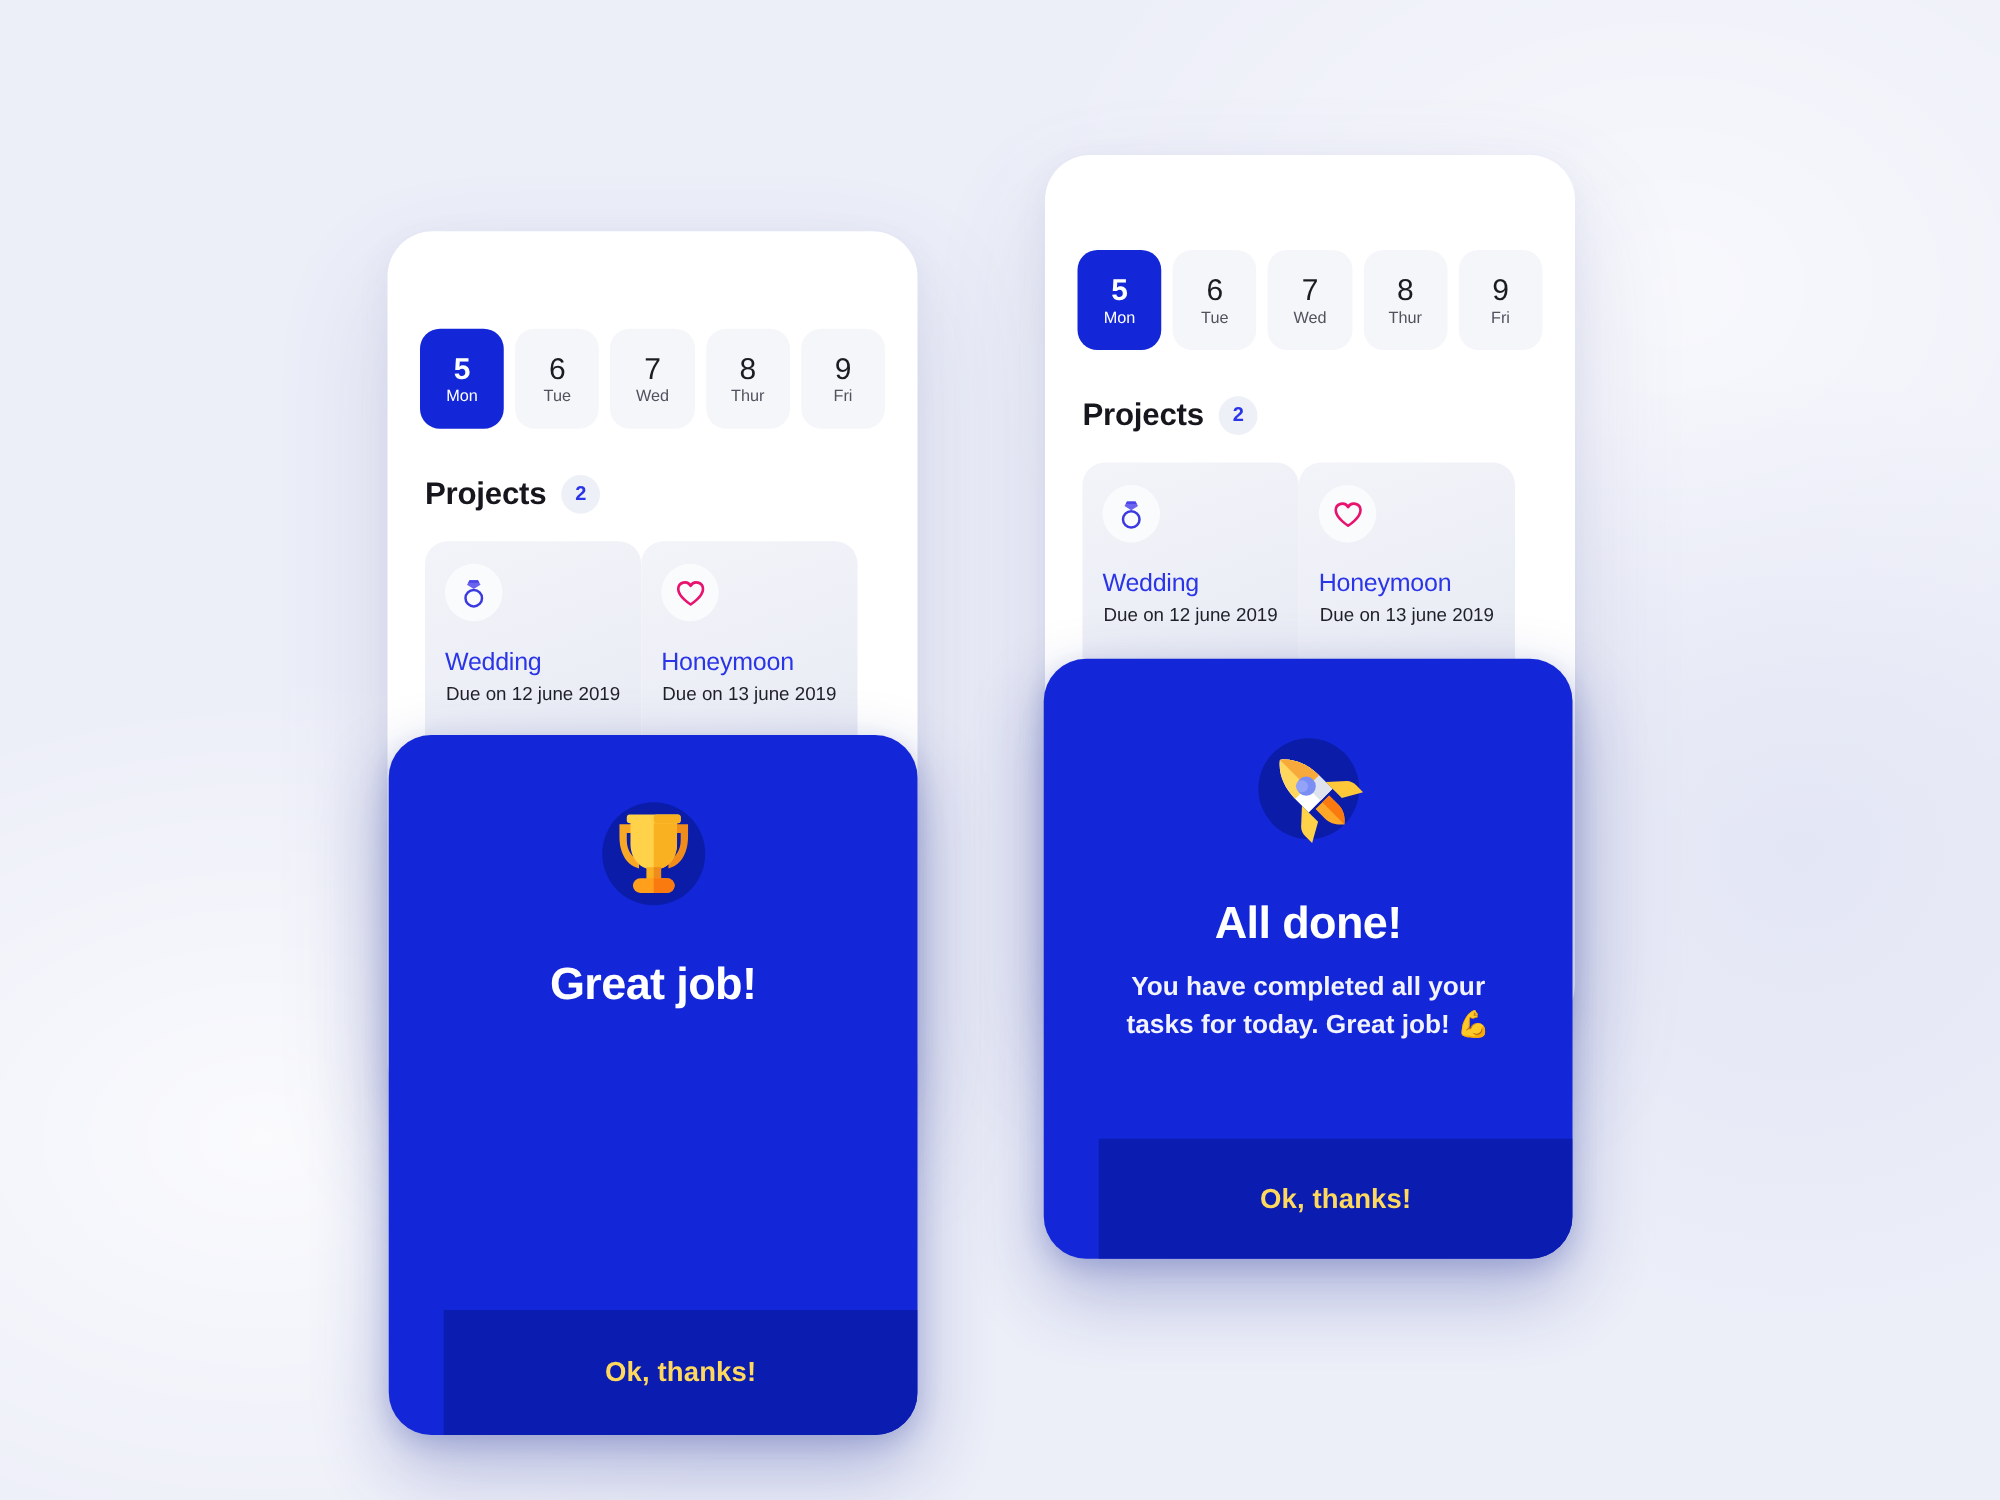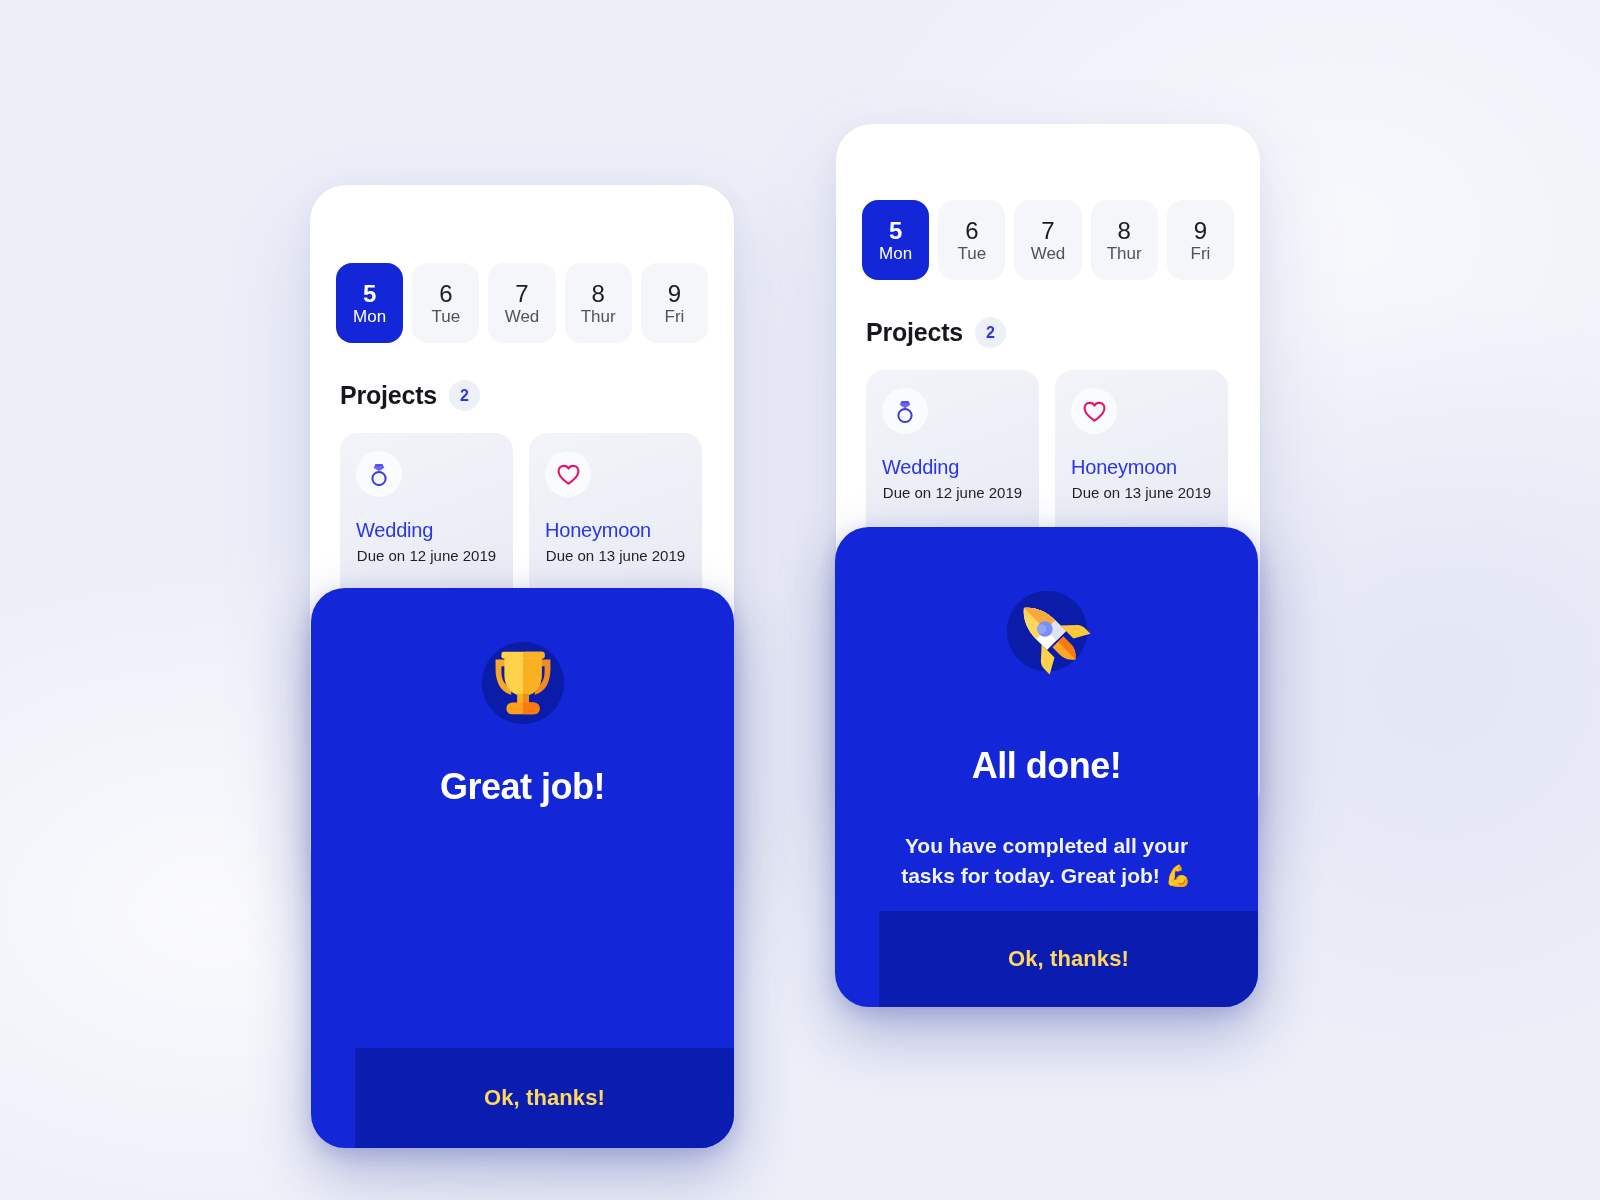--- a/index.html
+++ b/index.html
@@ -67,21 +67,21 @@
     justify-content: center;
     gap: 2px;
   }
   .date-chip .dnum {
     font-size: 24px;
     font-weight: 400;
     color: #1b1b22;
     line-height: 1;
   }
   .date-chip .dday {
-    font-size: 17px;
+    font-size: 13px;
     font-weight: 400;
     color: #50525e;
     line-height: 1;
   }
   .date-chip.active { background: #1327d8; }
   .date-chip.active .dnum { color: #ffffff; font-weight: 700; }
   .date-chip.active .dday { color: #ffffff; }
 
   
   .projects-head {
@@ -105,21 +105,20 @@
     font-size: 16px;
     font-weight: 700;
     display: flex;
     align-items: center;
     justify-content: center;
   }
 
   
   .project-grid {
     display: flex;
-    gap: 16px;
     margin-top: 22px;
     padding-left: 4px;
   }
   .project-card {
     width: 173px;
     height: 210px;
     border-radius: 18px;
     background: linear-gradient(160deg, #f3f4f9 0%, #eceef6 55%, #e6e8f2 100%);
     padding: 18px 16px 0 16px;
   }
@@ -165,21 +164,21 @@
   .modal-right { left: 835px; top: 527px;  width: 423px; height: 480px; }
 
   .modal-main {
     flex: 1;
     display: flex;
     flex-direction: column;
     align-items: center;
     padding: 0 38px;
   }
   .modal-left  .modal-main { padding-top: 46px; }
-  .modal-right .modal-main { padding-top: 56px; gap: 28px; }
+  .modal-right .modal-main { padding-top: 56px; }
 
   .modal-illustration { width: 98px; height: 98px; }
   .modal-right .modal-illustration { width: 96px; height: 96px; }
 
   .modal-title {
     font-size: 36px;
     font-weight: 700;
     color: #ffffff;
     letter-spacing: -.5px;
   }

